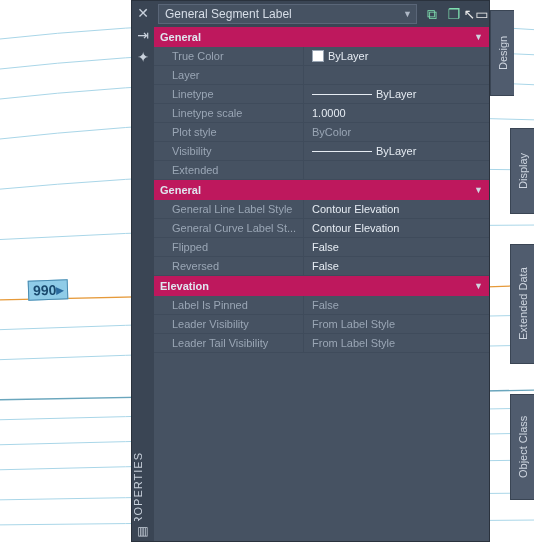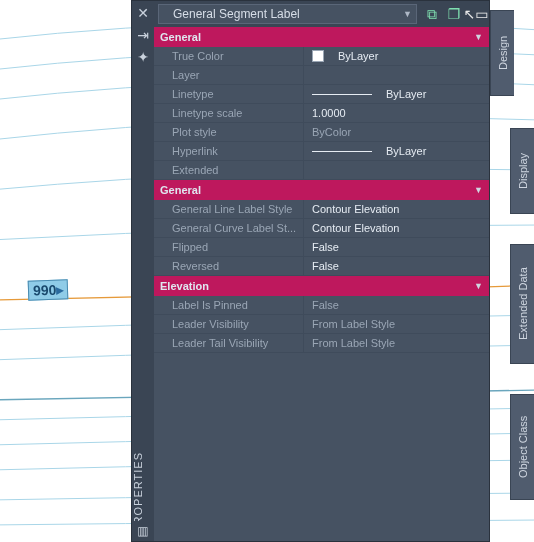--- a/index.html
+++ b/index.html
@@ -55,21 +55,21 @@
     display:flex; align-items:center; justify-content:center;
     background:#3a4554; color:#c9d1dc;
   }
   .content { flex:1; display:flex; flex-direction:column; }
   .hdr {
     height:26px; background:#3a4554; display:flex; align-items:center;
     padding:0 4px;
   }
   .sel {
     flex:1; height:20px; background:#465262; border:1px solid #5a6678;
-    color:#d7dee8; display:flex; align-items:center; padding:0 14px;
+    color:#d7dee8; display:flex; align-items:center; padding:0 6px;
     position:relative; cursor:pointer;
   }
   .sel .dd { position:absolute; right:4px; color:#aeb8c6; font-size:9px; }
   .hdr-icons { display:flex; gap:4px; padding-left:6px; }
   .hdr-icons .ticon {
     width:18px; height:18px; color:#7fe0b0;
     display:flex; align-items:center; justify-content:center; cursor:pointer;
     font-size:14px;
   }
   .hdr-icons .ticon.cur { color:#e8e8e8; }
@@ -89,21 +89,21 @@
     border-bottom:1px solid #3f4b5b;
   }
   .cell-l {
     width:150px; padding-left:18px; color:#9aa6b5;
     display:flex; align-items:center;
     border-right:1px solid #3f4b5b;
     white-space:nowrap; overflow:hidden; text-overflow:ellipsis;
   }
   .cell-r {
     flex:1; padding-left:8px; color:#e6ecf3;
-    display:flex; align-items:center; gap:14px;
+    display:flex; align-items:center; gap:4px;
     white-space:nowrap; overflow:hidden;
   }
   .cell-r.dim { color:#9aa6b5;text-align:right; }
   .swatch {
     width:12px; height:12px; border:1px solid #9aa6b5; background:#fff;
   }
   .swatch.hatch {
     background: repeating-linear-gradient(135deg,#fff,#fff 2px,#000 2px,#000 3px);
   }
   .linebar {
@@ -207,21 +207,21 @@
             <span>1.0000</span>
           </div>
         </div>
         <div class="row">
           <div class="cell-l">Plot style</div>
           <div class="cell-r dim">
             <span>ByColor</span>
           </div>
         </div>
         <div class="row">
-          <div class="cell-l">Hyperlink</div>
+          <div class="cell-l">Visibility</div>
           <div class="cell-r">
             <span class="linebar"></span>
             <span>ByLayer</span>
           </div>
         </div>
         <div class="row">
           <div class="cell-l">Extended</div>
           <div class="cell-r">
             <span></span>
           </div>

